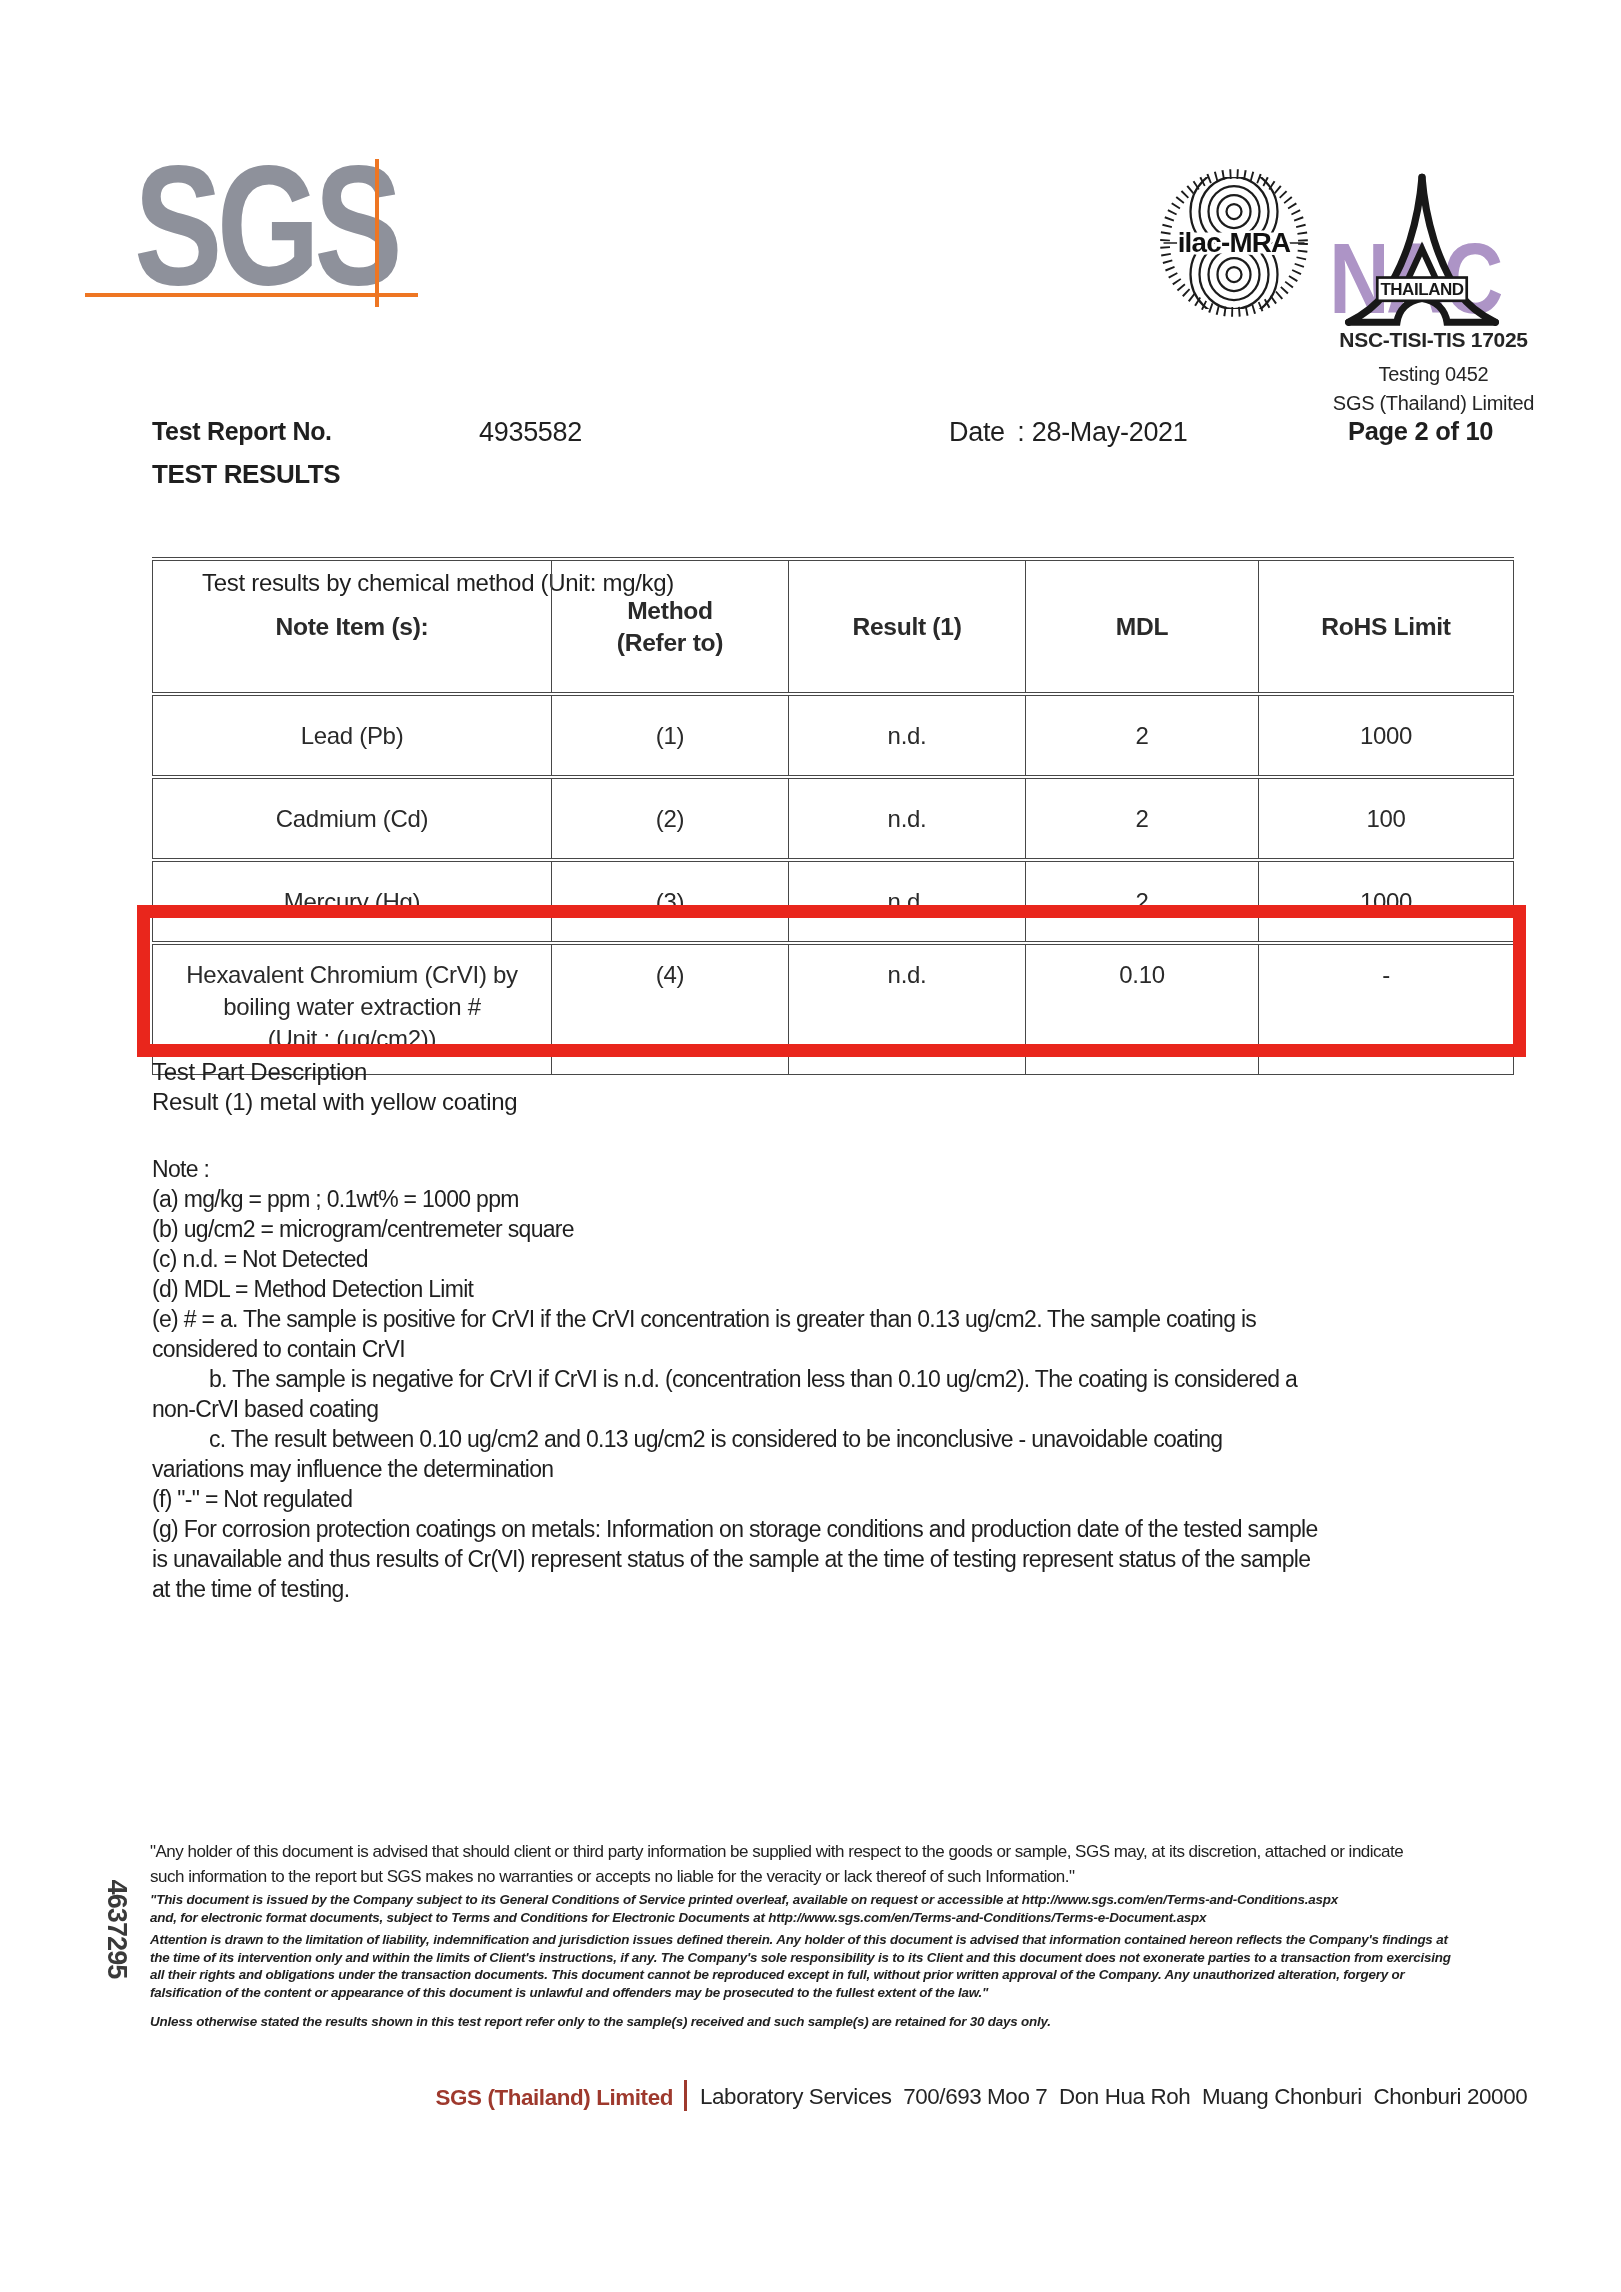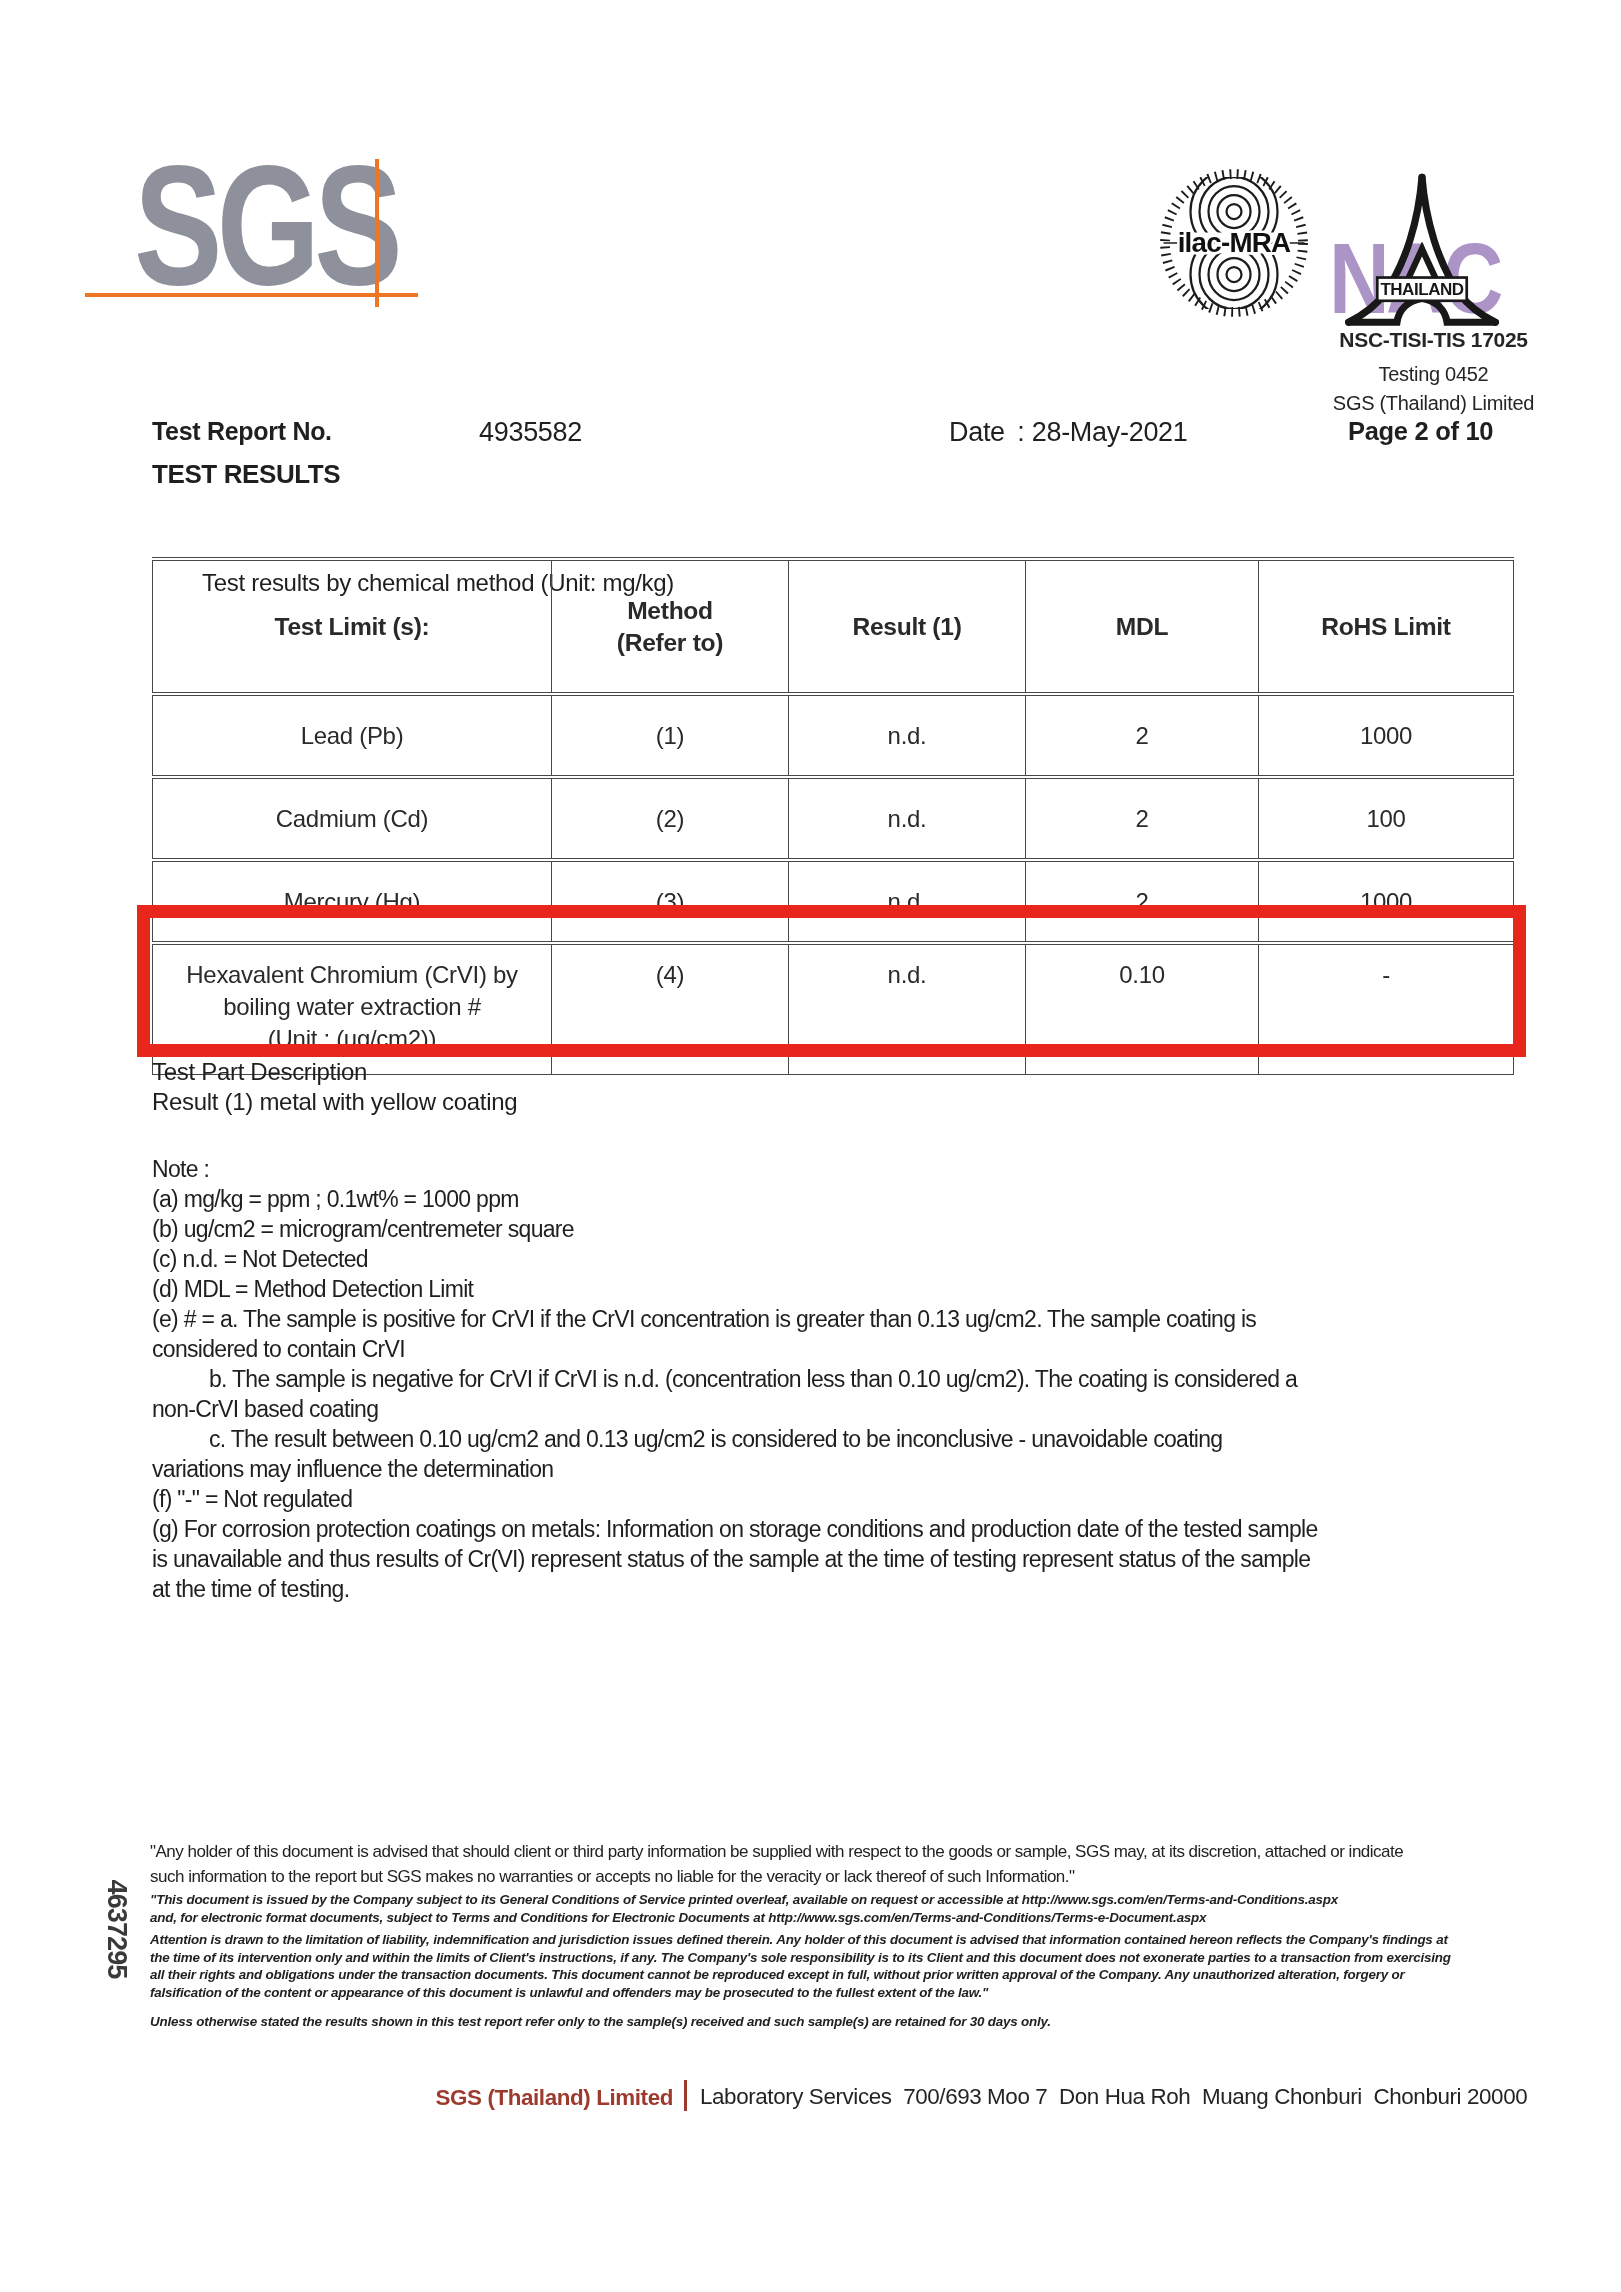--- a/index.html
+++ b/index.html
@@ -168,21 +168,21 @@
   <table class="results">
     <colgroup>
       <col style="width:399px">
         <col style="width:237px">
         <col style="width:237px">
         <col style="width:233px">
         <col style="width:255px">
     </colgroup>
     <thead>
         <tr>
-          <th>Test Limit (s):</th>
+          <th>Note Item (s):</th>
           <th>Method
 (Refer to)</th>
           <th>Result (1)</th>
           <th>MDL</th>
           <th>RoHS Limit</th>
         </tr>
       </thead>
     <tbody>
         <tr>
           <td>Lead (Pb)</td>

